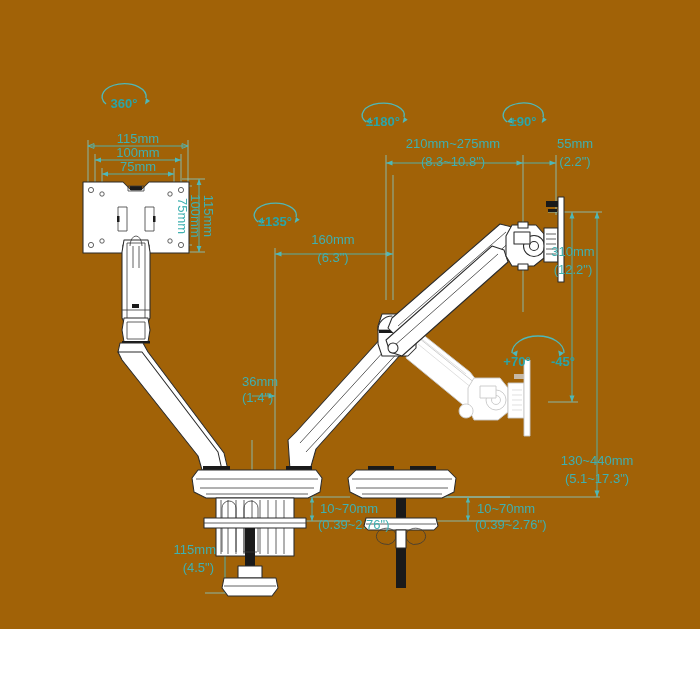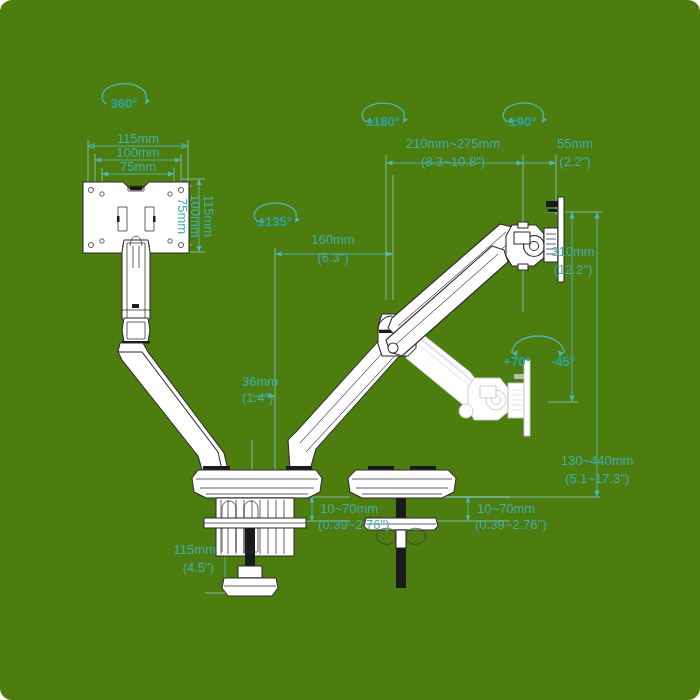--- a/index.html
+++ b/index.html
@@ -7,23 +7,22 @@
     background: #ffffff;
   }
   body {
     width: 700px; height: 700px;
     font-family: "Liberation Sans", sans-serif;
     overflow: hidden;
     position: relative;
   }
   #stage {
     position: relative;
-    width: 700px; height: 700px;
-    background: #4d7c0f;
-    border-radius: 12px;
+    width: 700px; height: 629px;
+    background: #a16207;
   }
   #stage svg {
     position: absolute;
     top: 0; left: 0;
     width: 700px; height: 700px;
     display: block;
   }
   .dimtext {
     fill: #3fb0b0;
     font-family: "Liberation Sans", sans-serif;

